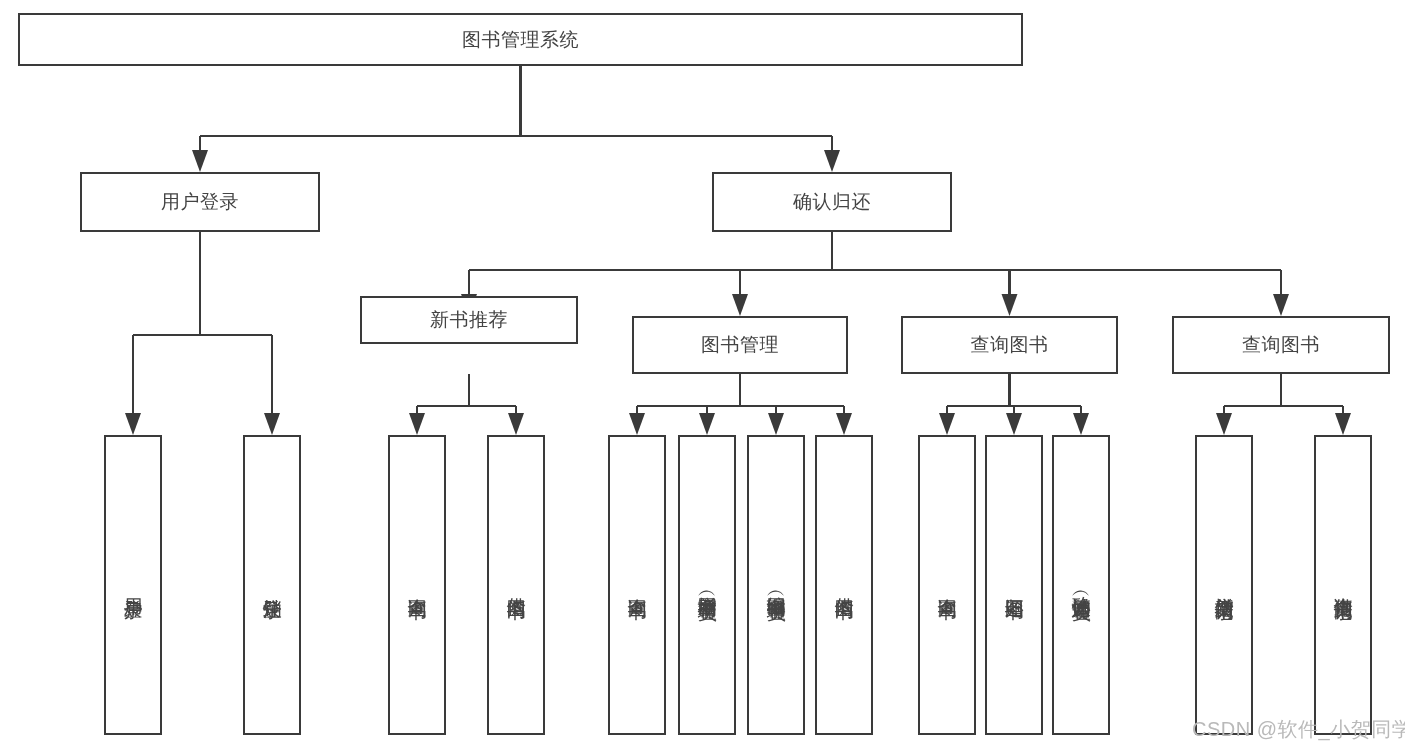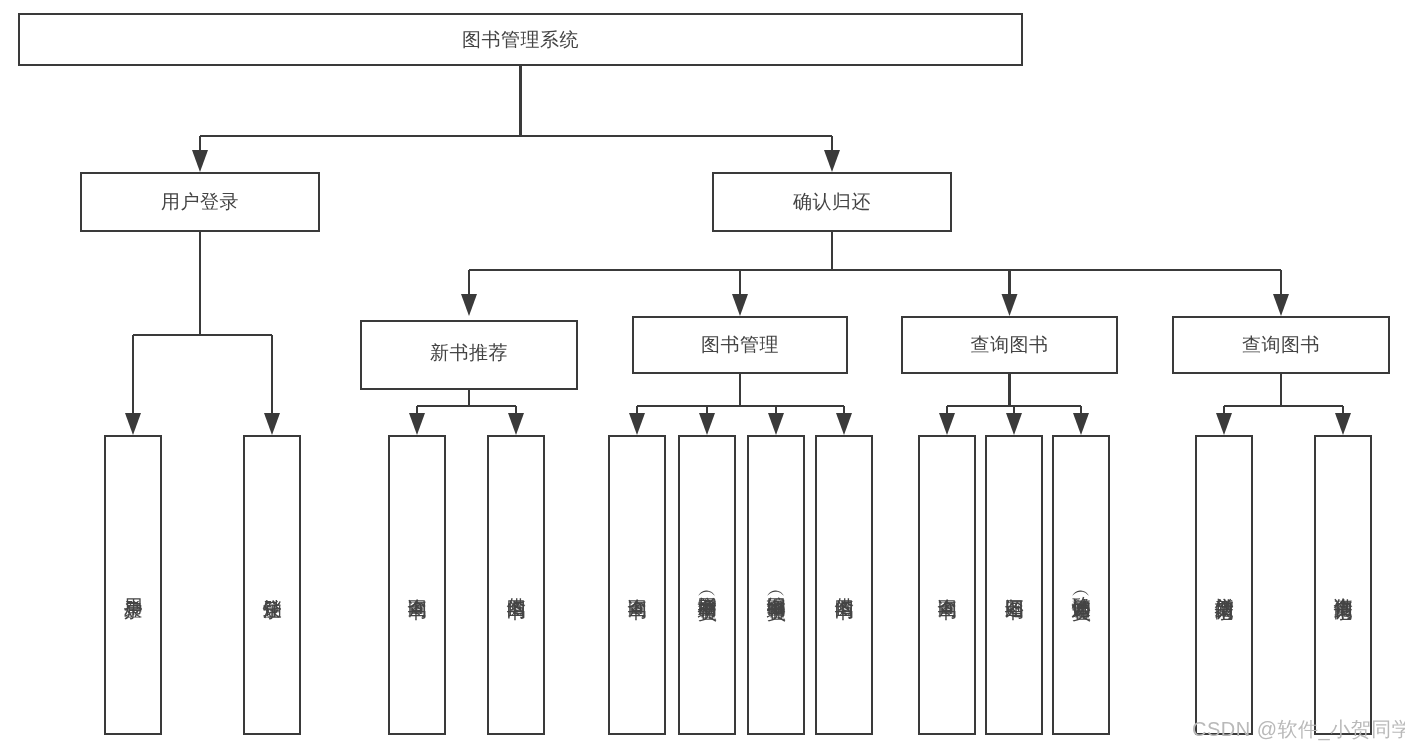--- a/index.html
+++ b/index.html
@@ -121,21 +121,21 @@
   <div id="nodes-layer">
       <div class="node" style="left: 18px; top: 13px; width: 1005px; height: 53px; border-color: rgb(58, 58, 58);">
         <span class="label" style="color: rgb(68, 68, 68);">图书管理系统</span>
       </div>
       <div class="node" style="left: 80px; top: 172px; width: 240px; height: 60px; border-color: rgb(58, 58, 58);">
         <span class="label" style="color: rgb(68, 68, 68);">用户登录</span>
       </div>
       <div class="node" style="left: 712px; top: 172px; width: 240px; height: 60px; border-color: rgb(58, 58, 58);">
         <span class="label" style="color: rgb(68, 68, 68);">确认归还</span>
       </div>
-      <div class="node" style="left: 360px; top: 320px; width: 218px; height: 70px; border-color: rgb(58, 58, 58); font-family: Liberation Mono, monospace;">
+      <div class="node" style="left: 360px; top: 296px; width: 218px; height: 48px; border-color: rgb(58, 58, 58);">
         <span class="label" style="color: rgb(68, 68, 68);">新书推荐</span>
       </div>
       <div class="node" style="left: 632px; top: 316px; width: 216px; height: 58px; border-color: rgb(58, 58, 58);">
         <span class="label" style="color: rgb(68, 68, 68);">图书管理</span>
       </div>
       <div class="node" style="left: 901px; top: 316px; width: 217px; height: 58px; border-color: rgb(58, 58, 58);">
         <span class="label" style="color: rgb(68, 68, 68);">查询图书</span>
       </div>
       <div class="node" style="left: 1172px; top: 316px; width: 218px; height: 58px; border-color: rgb(58, 58, 58);">
         <span class="label" style="color: rgb(68, 68, 68);">查询图书</span>

